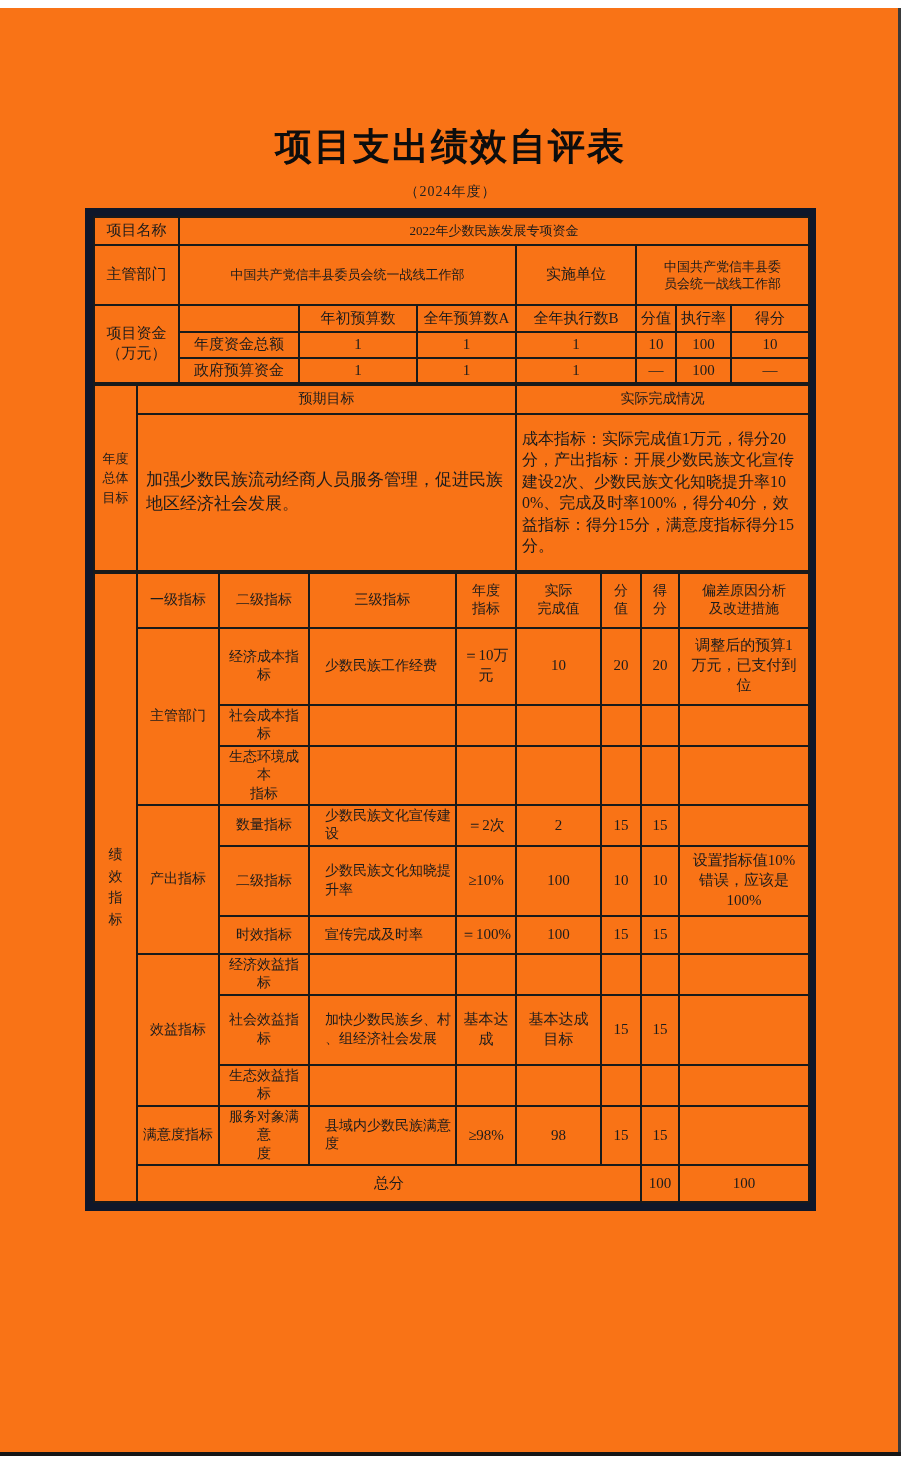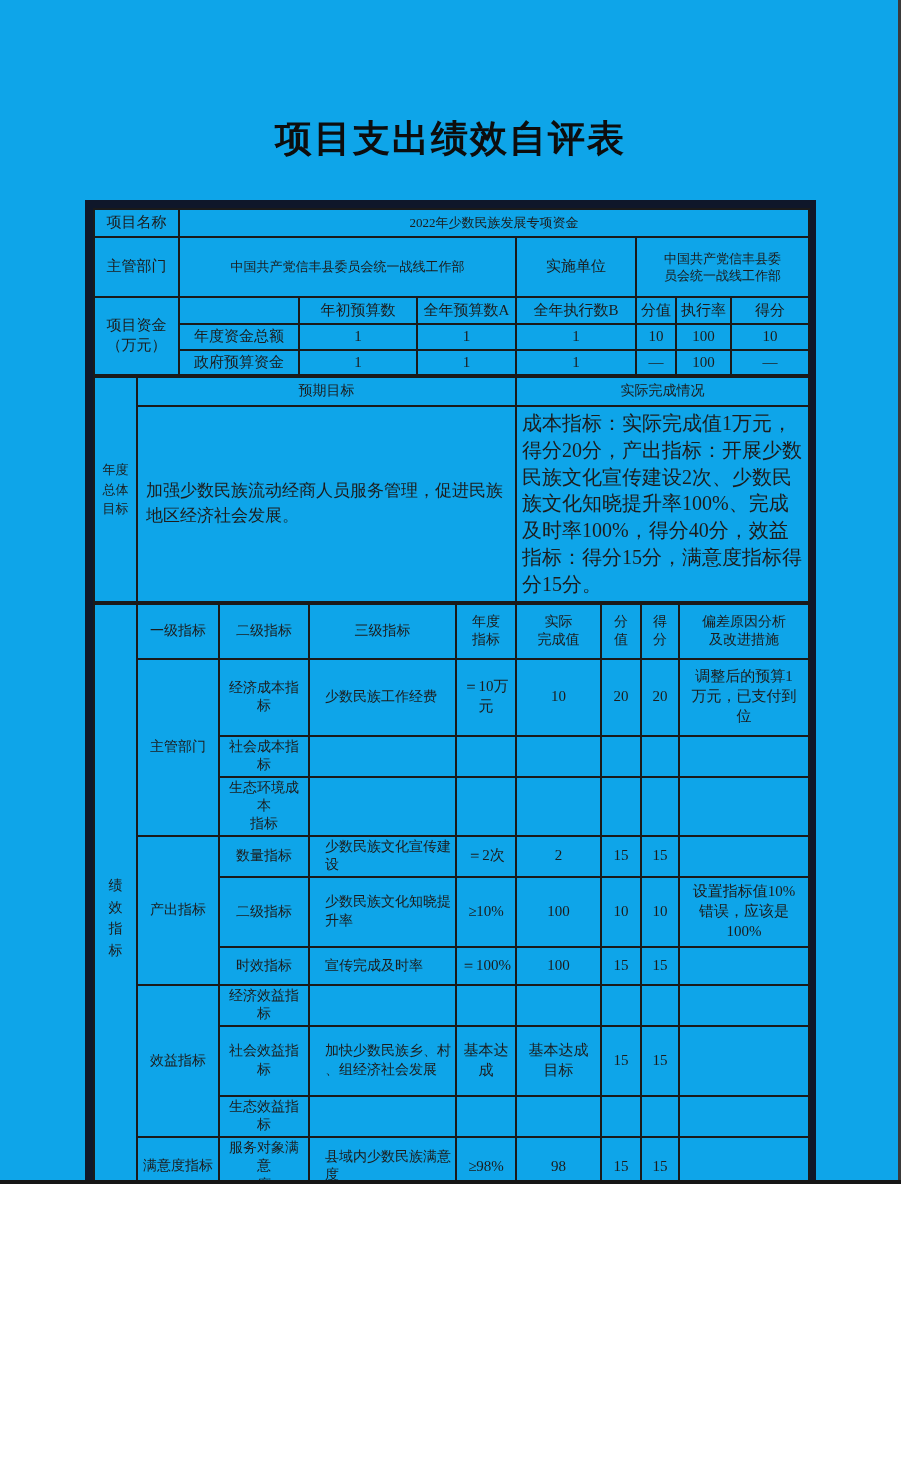--- a/index.html
+++ b/index.html
@@ -1,22 +1,23 @@
 <!DOCTYPE html>
 <html><head>
 <meta charset="utf-8">
 <style>
   html,body{margin:0;padding:0;background:#ffffff;}
   .page{
     position:relative;
-    width:901px;height:1184px;
-    background:#0ea5e9;
+    width:901px;height:1448px;
+    background:#f97316;
     font-family:"Liberation Serif","DejaVu Serif",serif;
     color:#1c1c1c;
     overflow:hidden;
+    margin-top:8px;
   }
   .scan-edge-right{position:absolute;right:0;top:0;width:3px;height:100%;background:#3a3a3a;}
   .scan-edge-bottom{position:absolute;left:0;bottom:0;width:100%;height:4px;background:#161616;}
   .doc-title{
     margin:0;padding-top:114px;
     text-align:center;
     font-family:"Liberation Sans","DejaVu Sans",sans-serif;
     font-weight:bold;font-size:37px;letter-spacing:2px;color:#0d0d0d;
   }
   .doc-subtitle{
@@ -34,30 +35,31 @@
     padding:1px 3px;
     font-size:15px;line-height:1.32;
     white-space:pre-line;
     overflow:hidden;
     word-break:break-all;
   }
   .big{font-size:13px;}
   .sm{font-size:14px;}
   .lt{text-align:left;padding-left:15px;}
   .goal-exp{font-size:17px;line-height:1.45;padding:4px 8px;}
-  .goal-act{font-size:20px;line-height:1.34;padding:3px 5px;}
+  .goal-act{font-size:16px;line-height:1.34;padding:13px 5px;}
   .vlab{font-size:13px;line-height:1.5;padding:0;}
   .vlab2{font-size:14px;line-height:1.55;letter-spacing:0;padding:0;}
 </style>
 </head>
 <body>
 
 <div class="page">
 
   <h1 class="doc-title">项目支出绩效自评表</h1>
+  <div class="doc-subtitle">（2024年度）</div>
 
   <div class="tablewrap">
 
     <table>
       <colgroup>
         <col style="width:85px">
           <col style="width:120px">
           <col style="width:118px">
           <col style="width:99px">
         <col style="width:120px">

